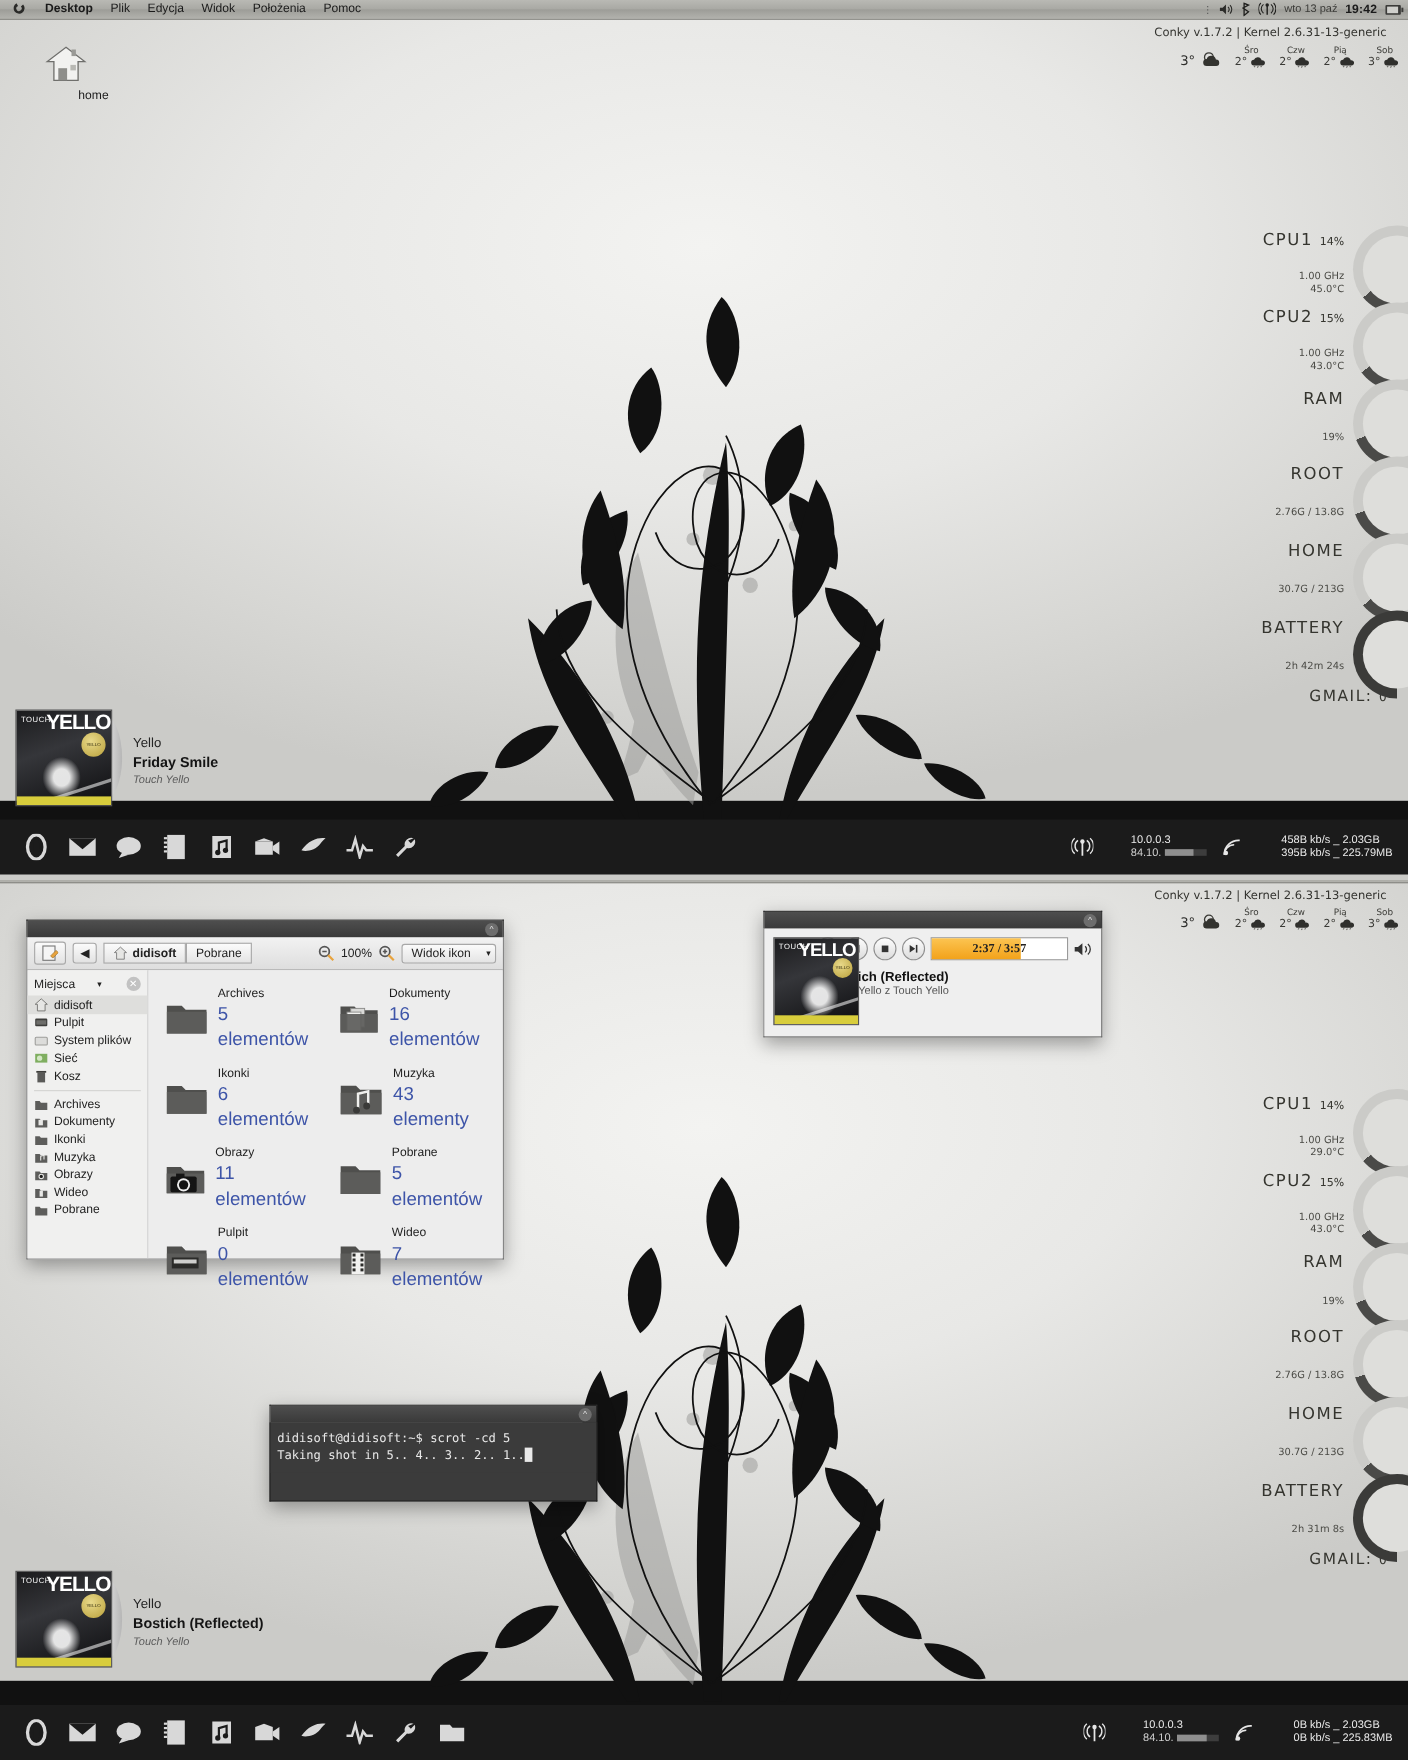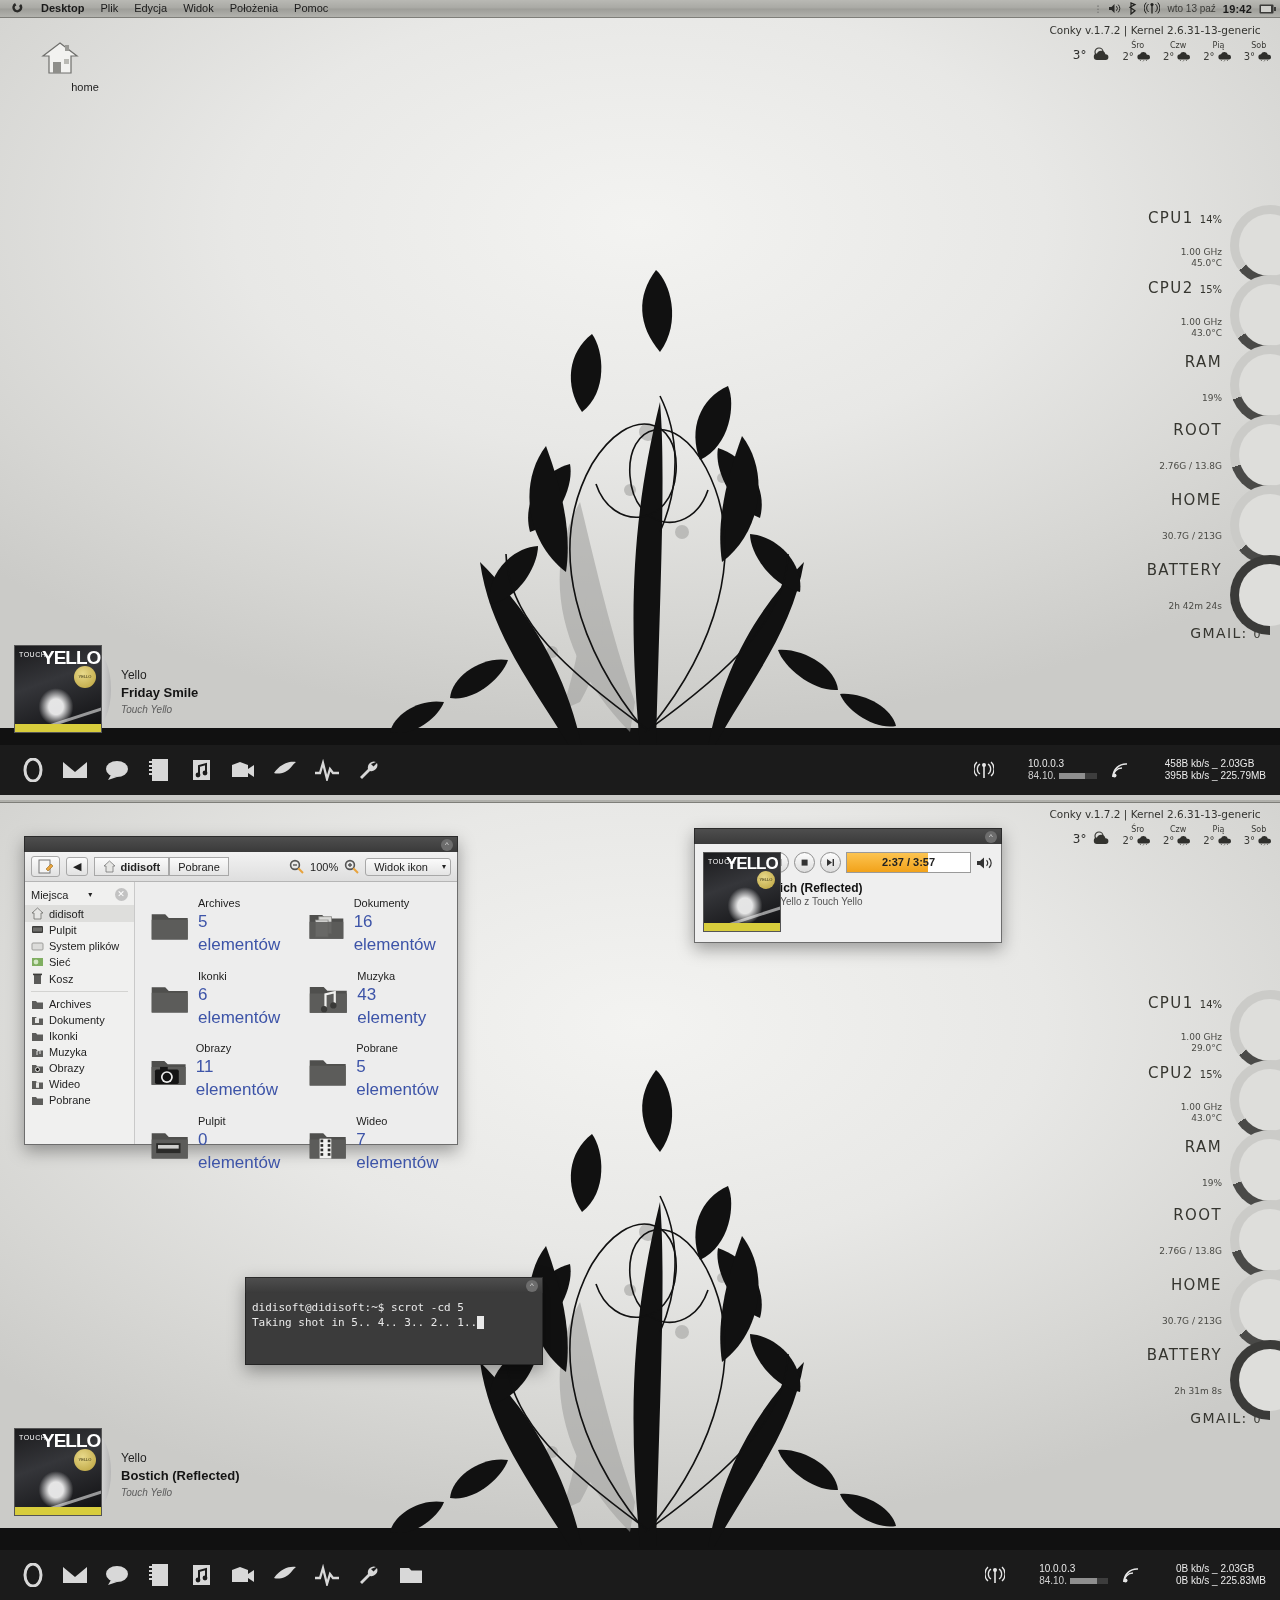--- a/index.html
+++ b/index.html
@@ -162,21 +162,21 @@
   .gitem .nm { font-size:11px; color:#1d1d1d; line-height:1.35;}
   .gitem .ct { font-size:17px; color:#3d54a8; line-height:1.35;}
   .fm-status { border-top:1px solid #c9c9c9; background:#ededed; padding:3px 8px; font-size:11px; color:#2b2b2b;}
 
   
   .mp-body { padding:8px; display:flex; gap:10px; background:#efefef;}
   .mp-ctrl { display:flex; align-items:center; gap:5px; }
   .rbtn { width:21px;height:21px;border-radius:50%;border:1px solid #8e8e8e;
       background:linear-gradient(to bottom,#fdfdfd,#dcdcdc); display:flex;align-items:center;justify-content:center;
       font-size:8px; color:#333; cursor:pointer;}
-  .seek { flex:1; height:21px; border:1px solid #9a9a9a; background:#fff; position:relative; min-width:125px;}
+  .seek { flex:1; height:21px; border:1px solid #9a9a9a; background:#fff; position:relative; min-width:125px;font-family:Liberation Serif, serif;}
   .seek .fill { position:absolute;left:0;top:0;height:100%;background:linear-gradient(to bottom,#fcc451,#f2a21a);}
   .seek .tt { position:absolute; width:100%; text-align:center; line-height:19px; font-size:11px; color:#222; font-weight:bold;}
   .mp-meta { margin-top:8px; display:flex; gap:5px; align-items:flex-start;}
   .mp-meta .tri { font-size:8px; color:#555; margin-top:3px;}
   .mp-meta .t { font-size:12px; font-weight:bold; color:#111; }
   .mp-meta .s { font-size:10px; color:#555; margin-top:1px;}
 
   
   .term-body { background:#3b3b3b; color:#e9e9e9; font-family:"DejaVu Sans Mono", monospace;
      font-size:11px; padding:8px 4px 8px 6px; line-height:1.35; }

